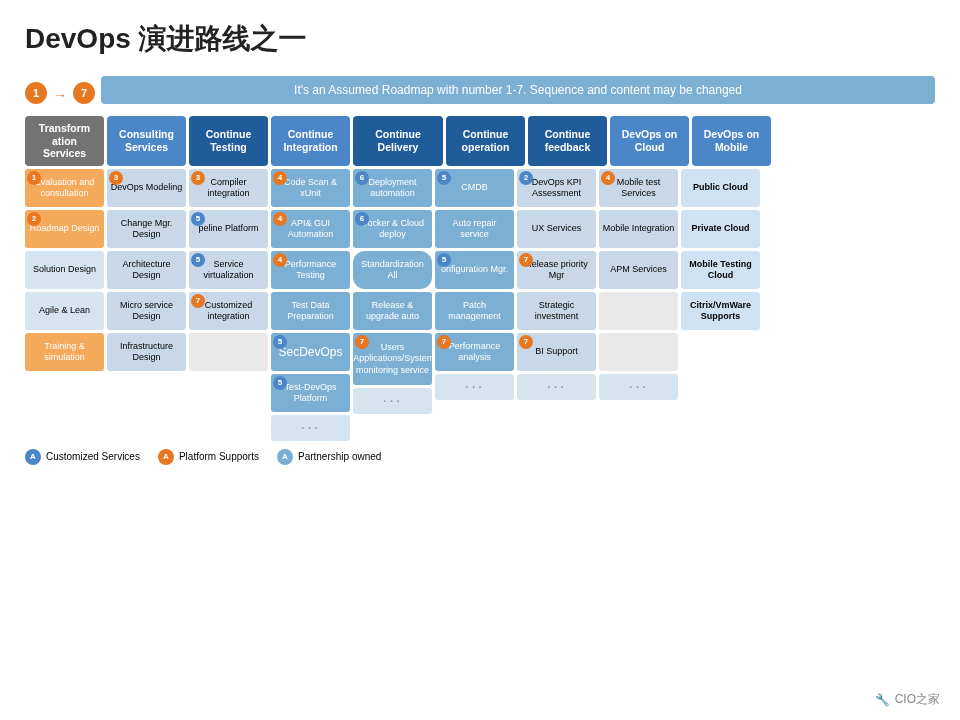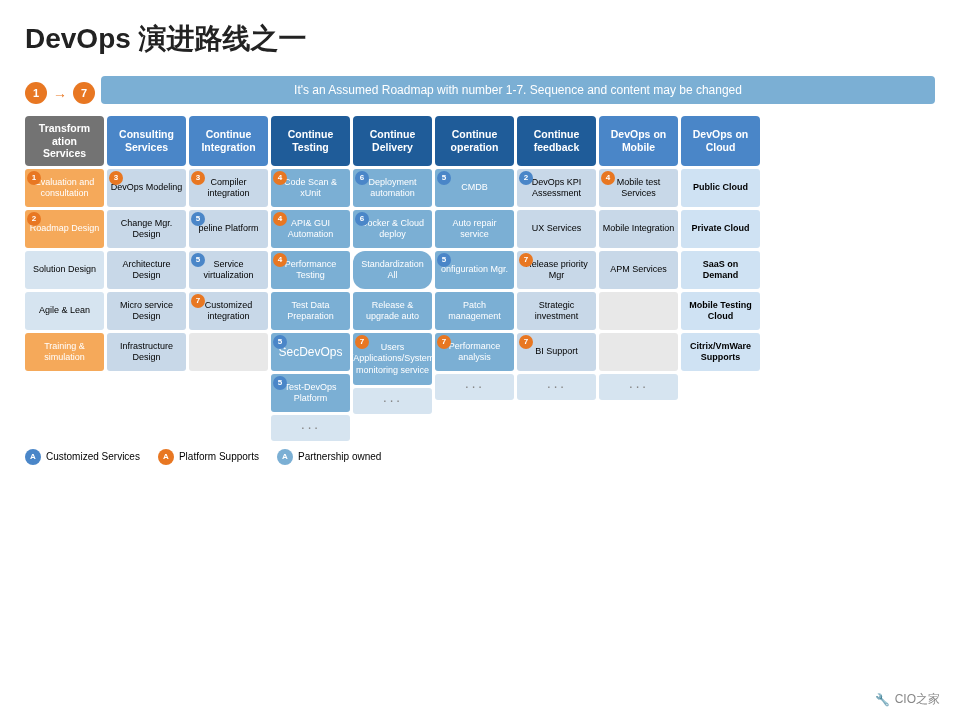--- a/index.html
+++ b/index.html
@@ -152,40 +152,40 @@
     </div>
   </div>
 
   <div style="display:flex; gap:3px; margin-bottom:3px; padding-left:0;">
     <div class="header-cell hc-orange" style="width:79px; min-height:50px;">
       <span>Transform ation Services</span>
     </div>
     <div class="header-cell hc-blue" style="width:79px; min-height:50px;">
       <span>Consulting Services</span>
     </div>
+    <div class="header-cell hc-darkblue" style="width:79px; min-height:50px;">
+      <span>Continue Testing</span>
+    </div>
     <div class="header-cell hc-blue" style="width:79px; min-height:50px;">
       <span>Continue Integration</span>
     </div>
-    <div class="header-cell hc-darkblue" style="width:79px; min-height:50px;">
-      <span>Continue Testing</span>
-    </div>
-    <div class="header-cell hc-darkblue" style="width:79px; min-height:50px;">
+    <div class="header-cell hc-darkblue" style="width:90px; min-height:50px;">
       <span>Continue Delivery</span>
     </div>
     <div class="header-cell hc-darkblue" style="width:79px; min-height:50px;">
       <span>Continue operation</span>
     </div>
     <div class="header-cell hc-darkblue" style="width:79px; min-height:50px;">
       <span>Continue feedback</span>
     </div>
     <div class="header-cell hc-blue" style="width:79px; min-height:50px;">
+      <span>DevOps on Cloud</span>
+    </div>
+    <div class="header-cell hc-blue" style="width:79px; min-height:50px;">
       <span>DevOps on Mobile</span>
-    </div>
-    <div class="header-cell hc-blue" style="width:79px; min-height:50px;">
-      <span>DevOps on Cloud</span>
     </div>
   </div>
 
   <div style="display:flex; gap:3px;">
 
     <div class="col" style="width:79px;">
       <div class="cell cell-orange" style="min-height:38px;">
         <span class="cell-num">1</span>
         <span style="font-size:9px;">Evaluation and consultation</span>
       </div>
@@ -361,23 +361,20 @@
         <span class="cell-dots">···</span>
       </div>
     </div>
 
     <div class="col" style="width:79px;">
       <div class="cell cell-cloud" style="min-height:38px;">
         <span style="font-size:9px; font-weight:bold;">Public Cloud</span>
       </div>
       <div class="cell cell-cloud" style="min-height:38px;">
         <span style="font-size:9px; font-weight:bold;">Private Cloud</span>
-      </div>
-      <div class="cell cell-cloud" style="min-height:38px;">
-        <span style="font-size:9px; font-weight:bold;">SaaS on Demand</span>
       </div>
       <div class="cell cell-cloud" style="min-height:38px;">
         <span style="font-size:9px; font-weight:bold;">Mobile Testing Cloud</span>
       </div>
       <div class="cell cell-cloud" style="min-height:38px;">
         <span style="font-size:9px; font-weight:bold;">Citrix/VmWare Supports</span>
       </div>
     </div>
 
   </div>

